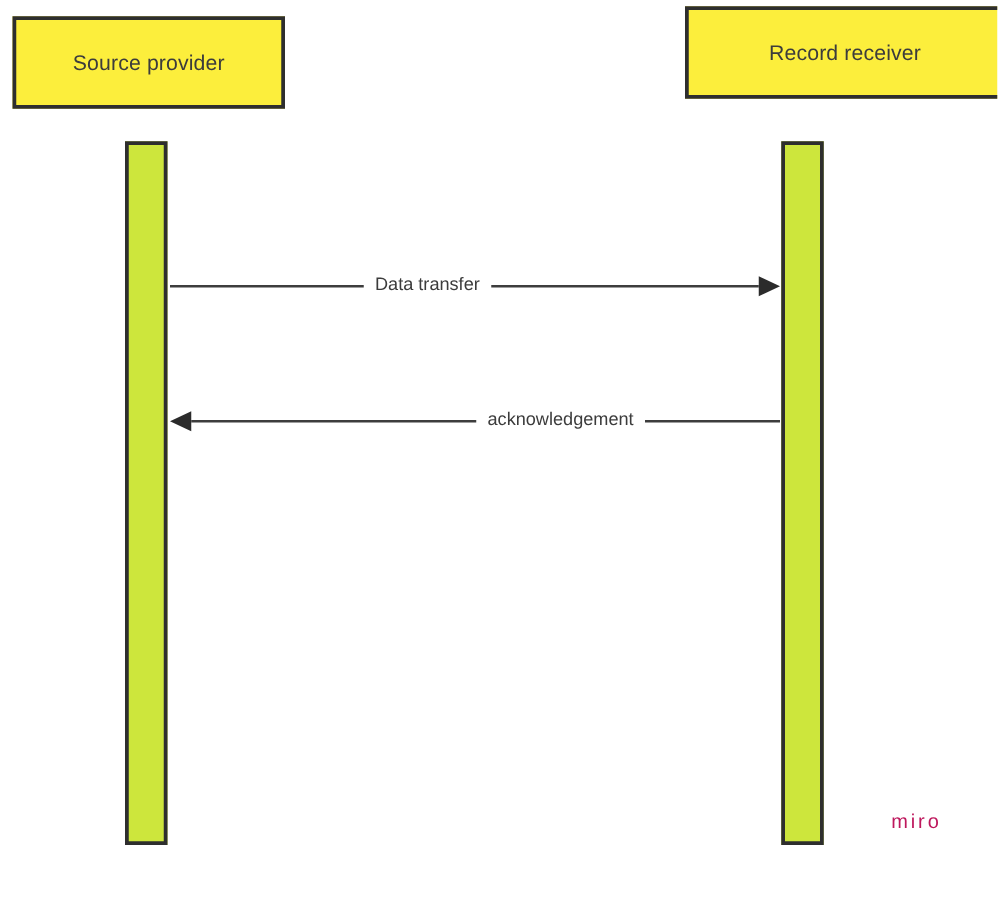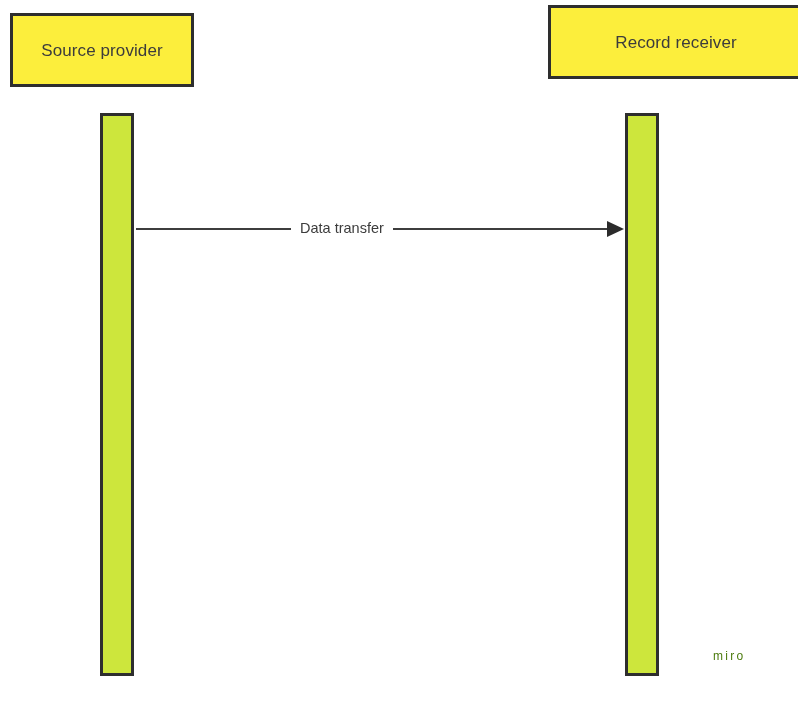--- a/index.html
+++ b/index.html
@@ -34,21 +34,21 @@
     font-size: 17px;
     line-height: 1;
     color: #3c3c3c;
     letter-spacing: 0.1px;
     white-space: nowrap;
   }
 
   #participant-source {
     left: 10px;
     top: 13px;
-    width: 184px;
+    width: 218px;
     height: 74px;
   }
   #participant-receiver {
     left: 548px;
     top: 5px;
     width: 256px;
     height: 74px;
   }
 
   
@@ -132,23 +132,23 @@
   }
   #message-acknowledgement .arrowhead {
     left: 0;
   }
 
   
   #watermark {
     position: absolute;
     left: 713px;
     top: 649px;
-    font-size: 12px;
+    font-size: 16px;
     letter-spacing: 2.3px;
-    color: #4d7c0f;
+    color: #be185d;
     user-select: none;
   }
 </style>
 </head>
 <body>
 
 <div id="canvas">
 
   <div id="participant-source" class="participant-box">
     <span class="participant-label">Source provider</span>
@@ -161,16 +161,21 @@
   <div id="lifeline-source" class="lifeline-bar"></div>
 
   <div id="lifeline-receiver" class="lifeline-bar"></div>
 
   <div id="message-data-transfer" class="message">
     <div class="msg-line"></div>
     <div class="arrowhead right"></div>
     <span class="msg-label">Data transfer</span>
   </div>
 
+  <div id="message-acknowledgement" class="message">
+    <div class="msg-line"></div>
+    <div class="arrowhead left"></div>
+    <span class="msg-label">acknowledgement</span>
+  </div>
 
   <div id="watermark">miro</div>
 
 </div>
 
 </body></html>

